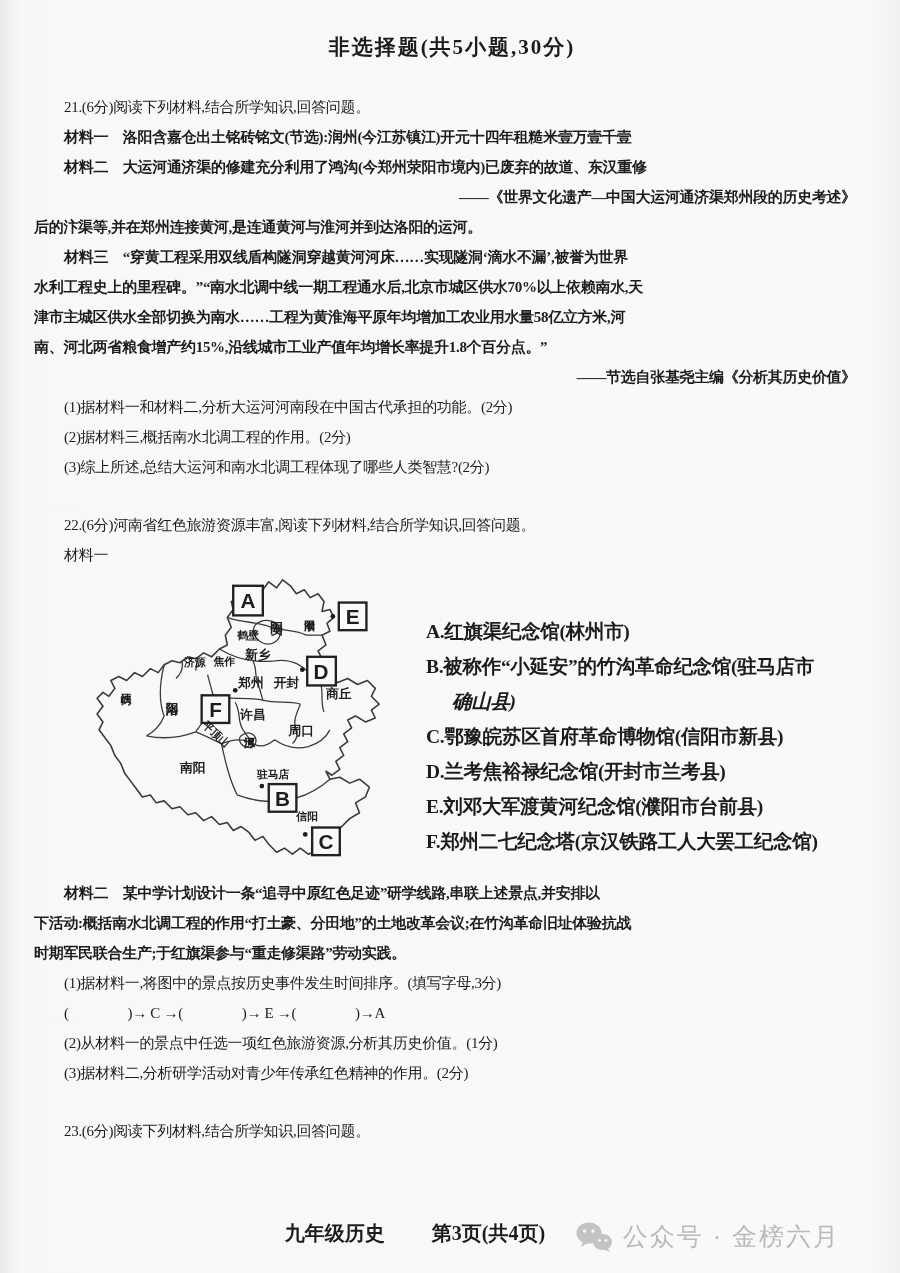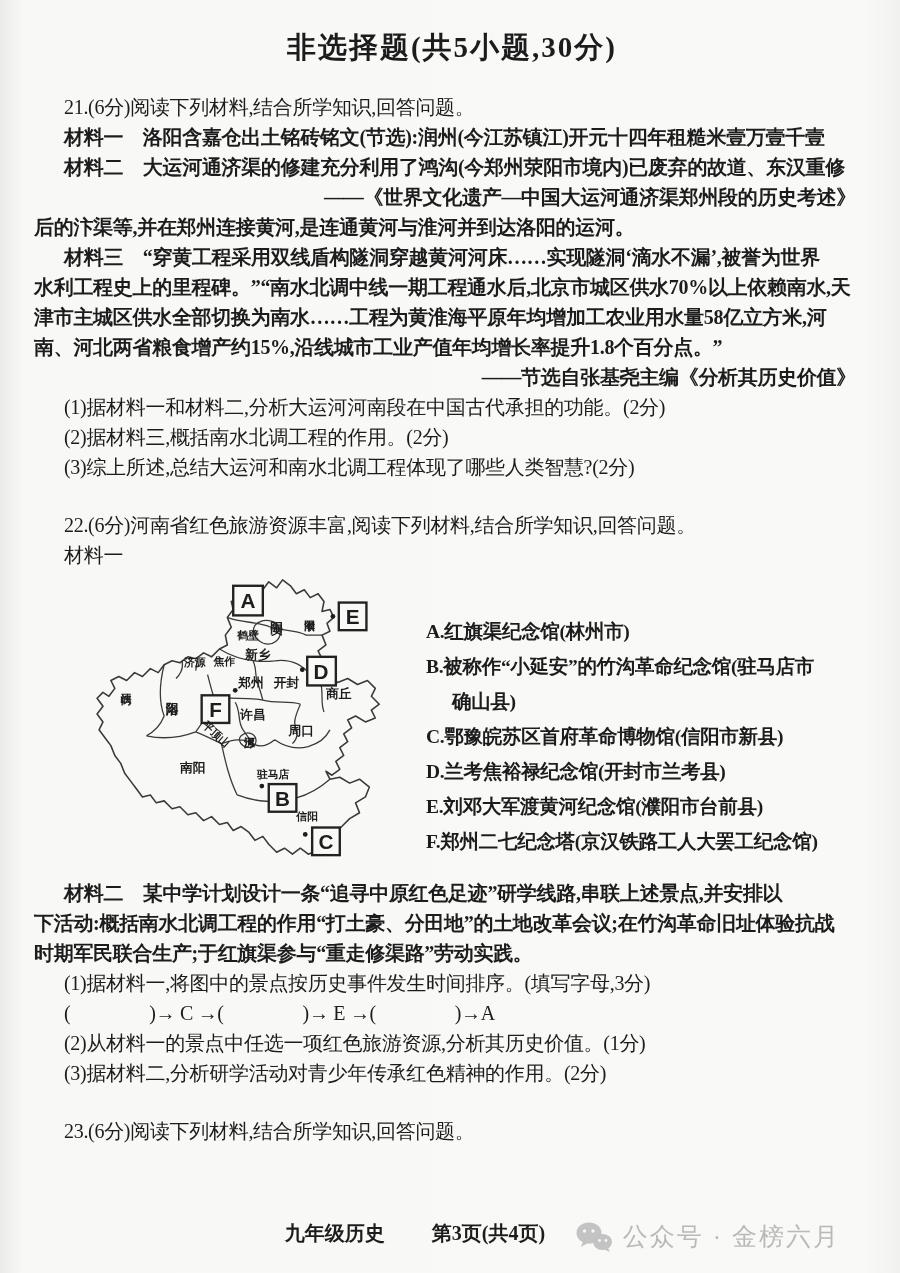--- a/index.html
+++ b/index.html
@@ -3,31 +3,31 @@
 <meta charset="utf-8">
 <style>
   * { margin:0; padding:0; box-sizing:border-box; }
   body { background:#e9e9e7; font-family:"Liberation Serif","DejaVu Serif",serif; }
   .page {
     position:relative; width:900px; height:1273px; margin:0 auto;
     background:linear-gradient(90deg,#ebebe9 0,#f8f8f6 2.5%,#f9f9f7 96%,#f1f1ef 100%);
     color:#1c1c1c; overflow:hidden;
   }
   .content { padding:16px 30px 0 34px; }
-  .doc-title { text-align:center; font-size:29px; font-weight:700; letter-spacing:2px; margin-top:14px; line-height:34px; }
-  .line { font-size:20px; line-height:30px; white-space:nowrap; letter-spacing:-0.3px; }
+  .doc-title { text-align:center; font-size:21px; font-weight:700; letter-spacing:2px; margin-top:14px; line-height:34px; }
+  .line { font-size:15px; line-height:30px; white-space:nowrap; letter-spacing:-0.3px; }
   .indent { padding-left:30px; }
   .mat { font-weight:600; }
   .src { text-align:right; padding-right:14px; font-weight:600; }
   .gap-lg { margin-top:28px; }
   .figure { display:flex; align-items:flex-start; margin-left:52px; height:298px; }
   .map-svg { width:328px; height:296px; flex:0 0 auto; }
   .site-list { margin-left:12px; padding-top:44px; font-weight:600; }
   .site-list .line { font-size:19.5px; line-height:35px; }
-  .site-cont { padding-left:26px; }
+  .site-cont { padding-left:26px;font-style:italic; }
   svg text { fill:#1d1d1d; font-family:inherit; }
   .map-stroke { fill:none; stroke:#3a3a3a; stroke-width:1.6; stroke-linejoin:round; }
   .map-stroke-thin { fill:none; stroke:#3a3a3a; stroke-width:1.3; stroke-linejoin:round; }
   .marker-rect { fill:#f9f9f7; stroke:#222; stroke-width:2.4; }
   .marker-letter { font-size:21px; font-weight:700; font-family:"Liberation Sans","DejaVu Sans",sans-serif; }
   .city { font-size:13px; font-weight:600; }
   .city-sm { font-size:11px; font-weight:600; }
   .vtext { writing-mode:tb; glyph-orientation-vertical:0; }
   .dot { fill:#1d1d1d; }
   .footer { position:absolute; left:0; right:0; bottom:18px; height:40px; }

